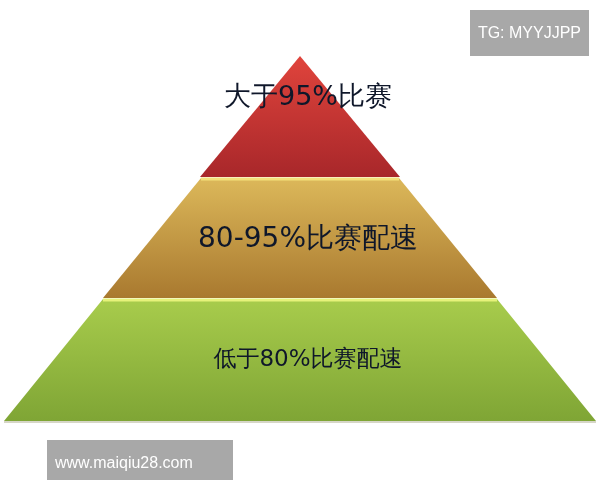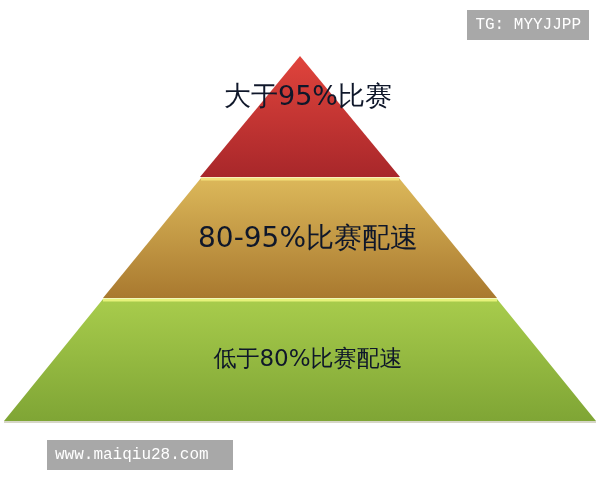--- a/index.html
+++ b/index.html
@@ -10,22 +10,22 @@
     .pyramid { position: absolute; left: 0; top: 0; width: 600px; height: 480px; }
     .label {
       position: absolute; left: 8px; width: 600px; text-align: center; color: #0f172a;
       font-family: "DejaVu Sans", sans-serif; font-size: 27px; line-height: 36px;
     }
     .lbl-top { top: 78px; }
     .lbl-mid { top: 220px; font-size: 28px; }
     .lbl-bot { top: 340px; font-size: 23px; }
     .watermark {
       position: absolute; background: #a8a8a8; color: #ffffff;
-      font-family: Liberation Mono, monospace; font-size: 16px; line-height: 30px;
-      padding: 0 8px; white-space: nowrap;
+      font-family: Liberation Sans, sans-serif; font-size: 16px; line-height: 30px;
+      padding: 8px 8px; white-space: nowrap;
     }
     .wm-tg { right: 11px; top: 10px; height: 30px; }
     .wm-site { left: 10px; top: 440px; height: 30px; width: 170px; margin-left: 37px; }
   </style>
 </head>
 <body>
 
 <svg class="pyramid" viewBox="0 0 600 480" xmlns="http://www.w3.org/2000/svg">
   <defs>
     <linearGradient id="gRed" x1="0" y1="0" x2="0" y2="1">

